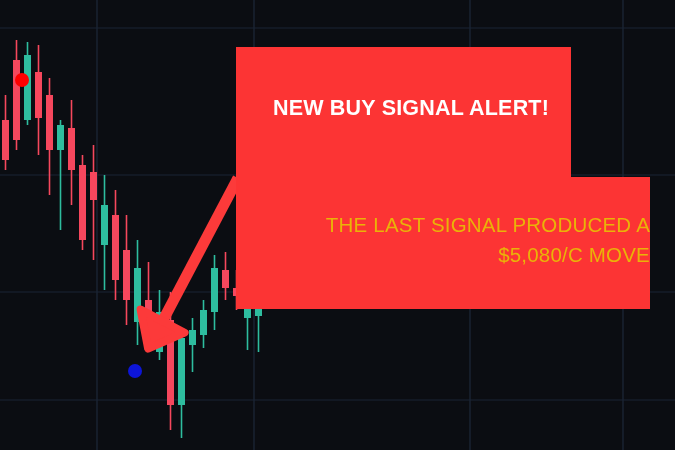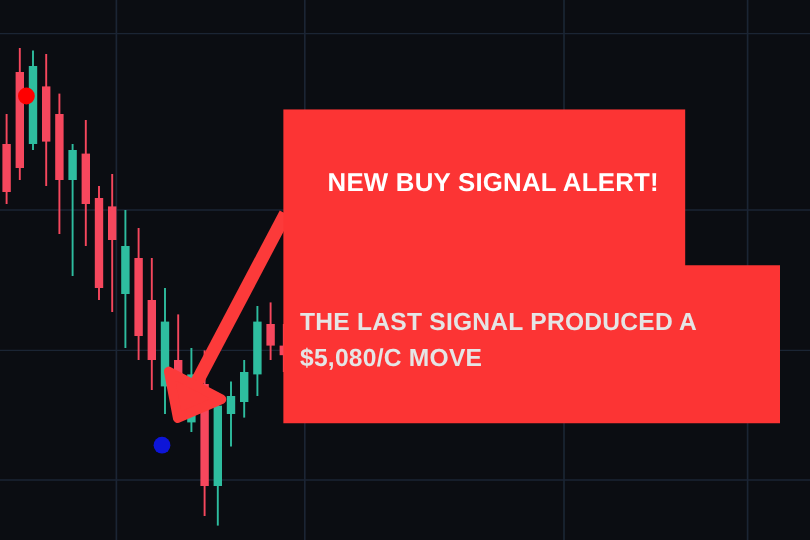--- a/index.html
+++ b/index.html
@@ -24,21 +24,20 @@
     display: block;
   }
   
   #alert-callout {
     position: absolute;
     left: 236px;
     top: 47px;
     width: 414px;
     height: 262px;
     pointer-events: none;
-    margin-top: 44px;
   }
   .callout-shape {
     position: absolute;
     left: 0;
     top: 0;
     width: 414px;
     height: 262px;
   }
   .callout-headline {
     position: absolute;
@@ -51,24 +50,24 @@
     font-weight: bold;
     letter-spacing: 0.2px;
     line-height: 1.1;
     white-space: nowrap;
   }
   .callout-body {
     position: absolute;
     left: 14px;
     top: 163px;
     width: 400px;
-    text-align: left;
-    color: #e5e5e5;
+    text-align: right;
+    color: #eab308;
     font-size: 20.5px;
-    font-weight: bold;
+    font-weight: normal;
     letter-spacing: 0.2px;
     line-height: 1.45;
   }
 </style>
 </head>
 <body>
 
 <div id="screen">
 
   <svg id="chart-svg" viewBox="0 0 675 450" xmlns="http://www.w3.org/2000/svg">

